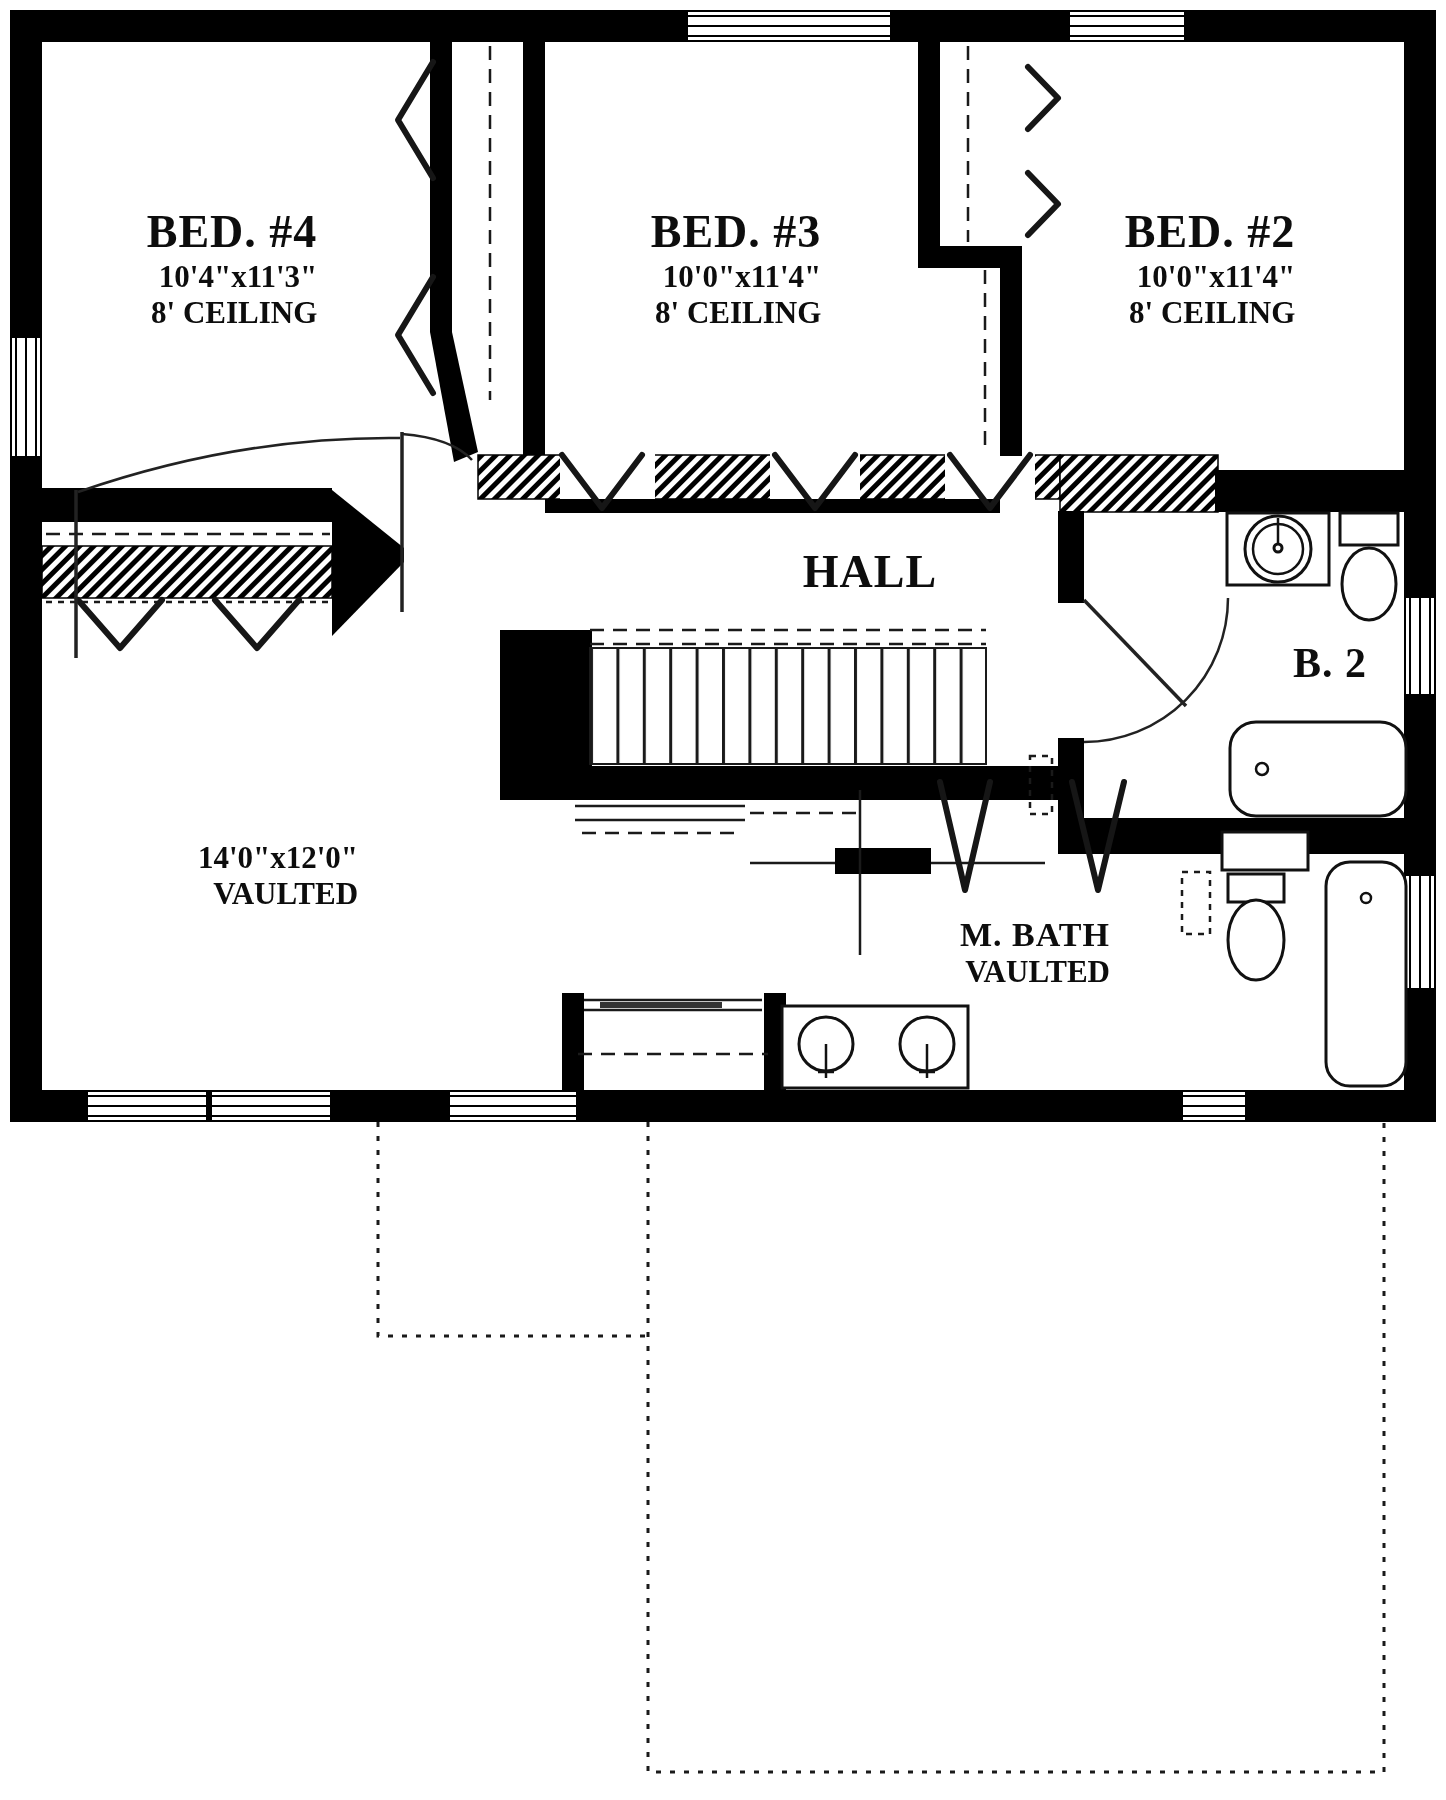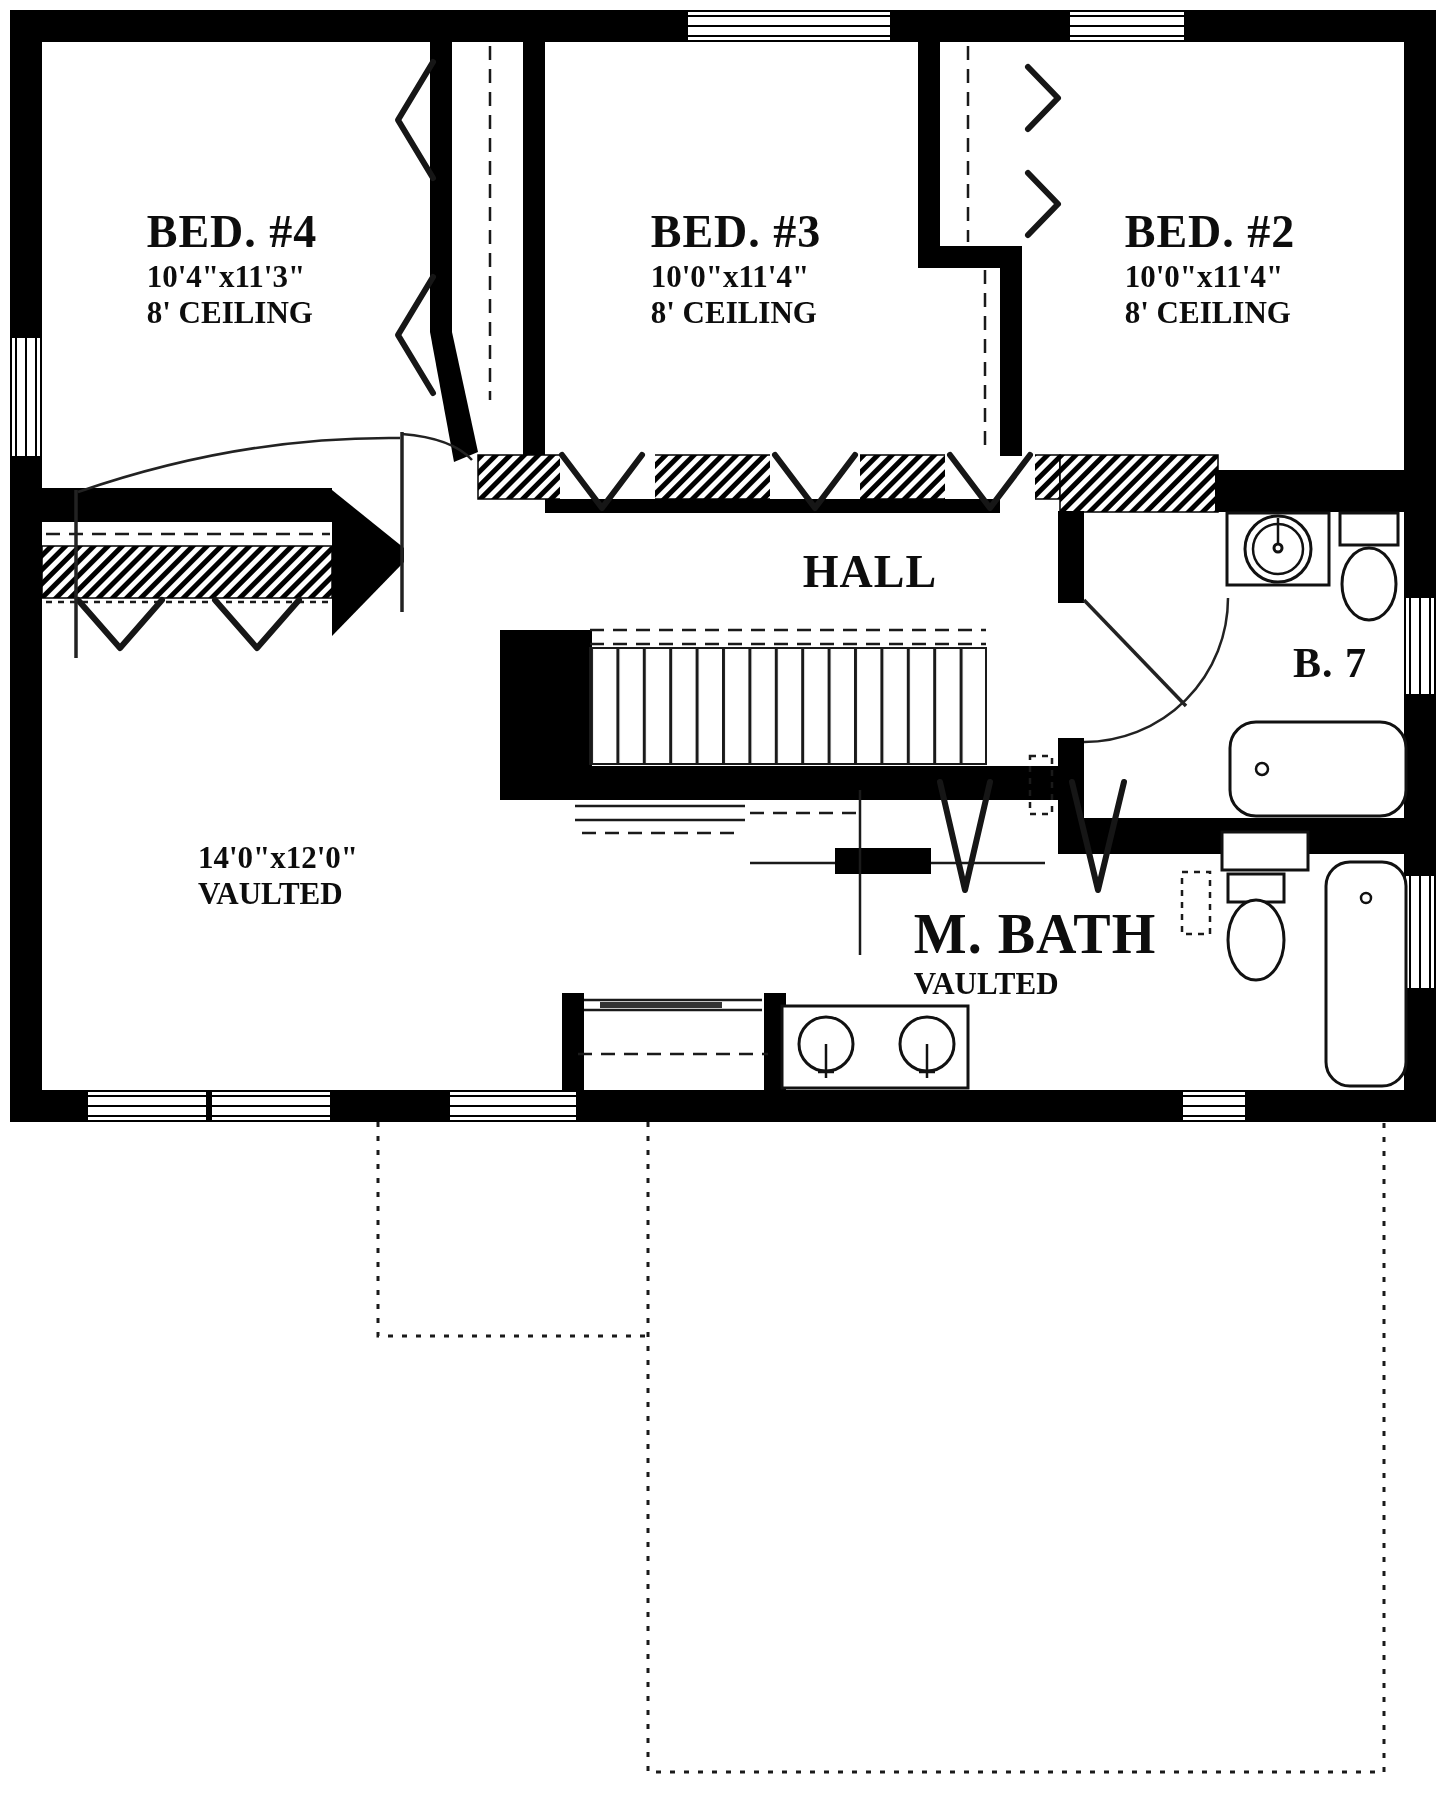--- a/index.html
+++ b/index.html
@@ -15,21 +15,21 @@
   .dashsm{stroke:#1a1a1a;stroke-width:2.5;fill:none;stroke-dasharray:6 6;}
   .dot{stroke:#1a1a1a;stroke-width:3;fill:none;stroke-dasharray:5 9;}
   .fix{fill:#fff;stroke:#111;stroke-width:3;}
   .fx2{fill:none;stroke:#111;stroke-width:2.5;}
   .chev{fill:none;stroke:#161616;stroke-width:6;stroke-linecap:round;stroke-linejoin:round;}
   .arc{fill:none;stroke:#222;stroke-width:2.5;}
   .leaf{stroke:#222;stroke-width:3.5;fill:none;}
   .hatchbox{fill:url(#hatch);stroke:#000;stroke-width:1.5;}
   .lbl{
     position:absolute;transform:translate(-50%,-50%);
-    text-align:left;color:#0d0d0d;font-weight:bold;white-space:nowrap;line-height:1.15;
+    text-align:right;color:#0d0d0d;font-weight:bold;white-space:nowrap;line-height:1.15;
   }
   .room-name{font-size:46px;letter-spacing:1px;}
   .room-sub{font-size:31px;}
 </style>
 </head>
 <body>
 
 <div class="plan">
 <svg width="1446" height="1800" viewBox="0 0 1446 1800">
   <defs>
@@ -253,25 +253,25 @@
     <div class="room-name">BED. #2</div>
     <div class="room-sub">10'0"x11'4"</div>
     <div class="room-sub">8' CEILING</div>
   </div>
 
   <div class="lbl" style="left:863px;top:572px;margin-left:7px;">
     <div class="room-name">HALL</div>
   </div>
 
   <div class="lbl" style="left:1330px;top:663px;">
-    <div class="room-name" style="font-size:42px;">B. 7</div>
+    <div class="room-name" style="font-size:42px;">B. 2</div>
   </div>
 
   <div class="lbl" style="left:278px;top:876px;">
     <div class="room-sub">14'0"x12'0"</div>
     <div class="room-sub">VAULTED</div>
   </div>
 
   <div class="lbl" style="left:1035px;top:952px;">
-    <div class="room-name" style="font-size:56px;">M. BATH</div>
+    <div class="room-name" style="font-size:34px;">M. BATH</div>
     <div class="room-sub">VAULTED</div>
   </div>
 </div>
 
 </body></html>

